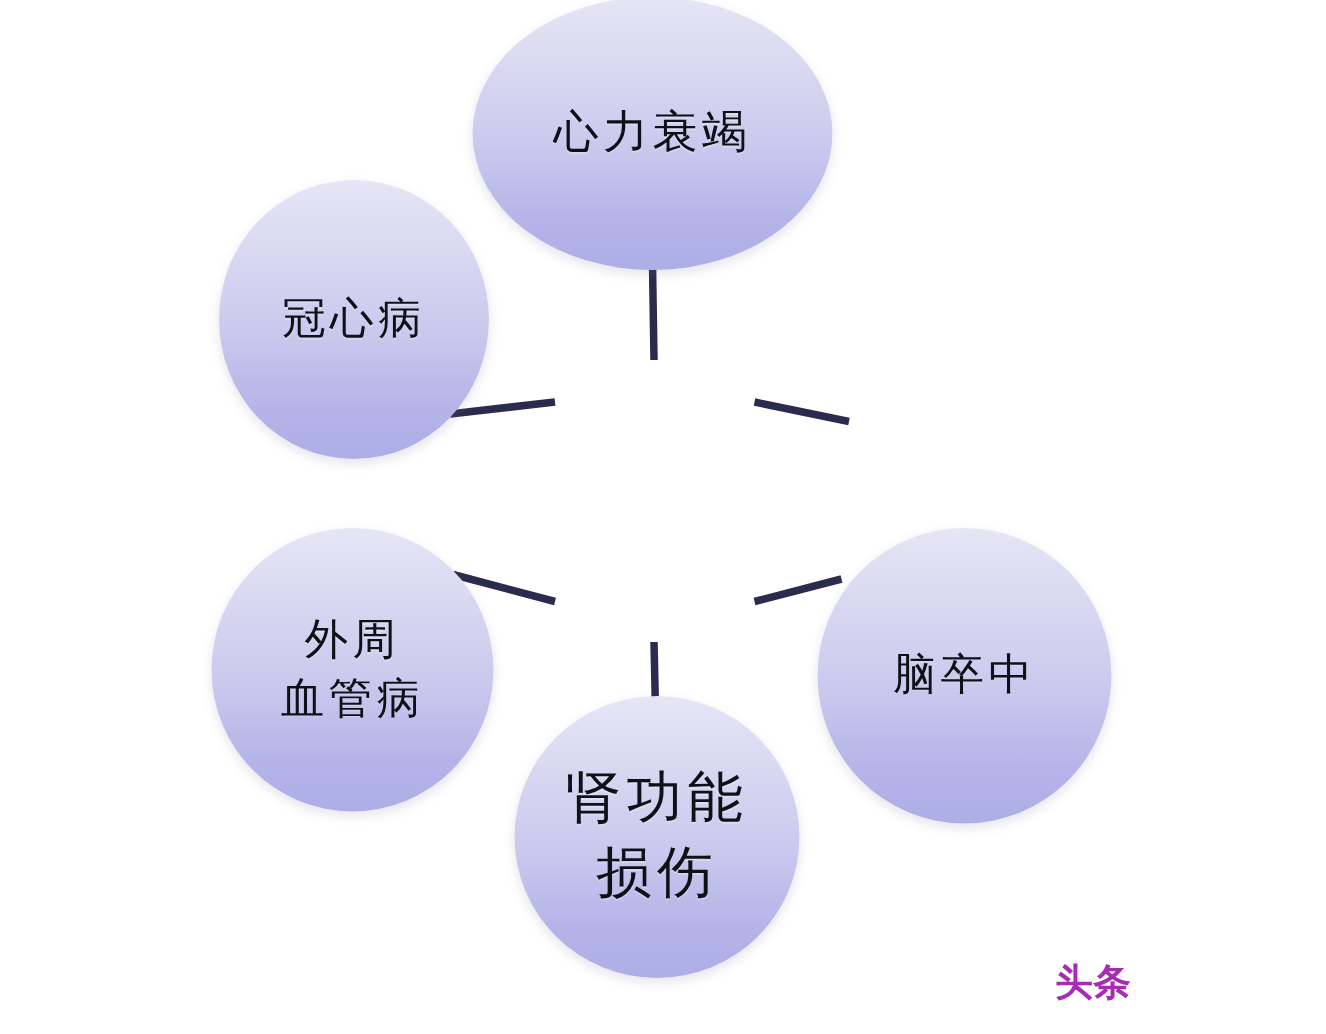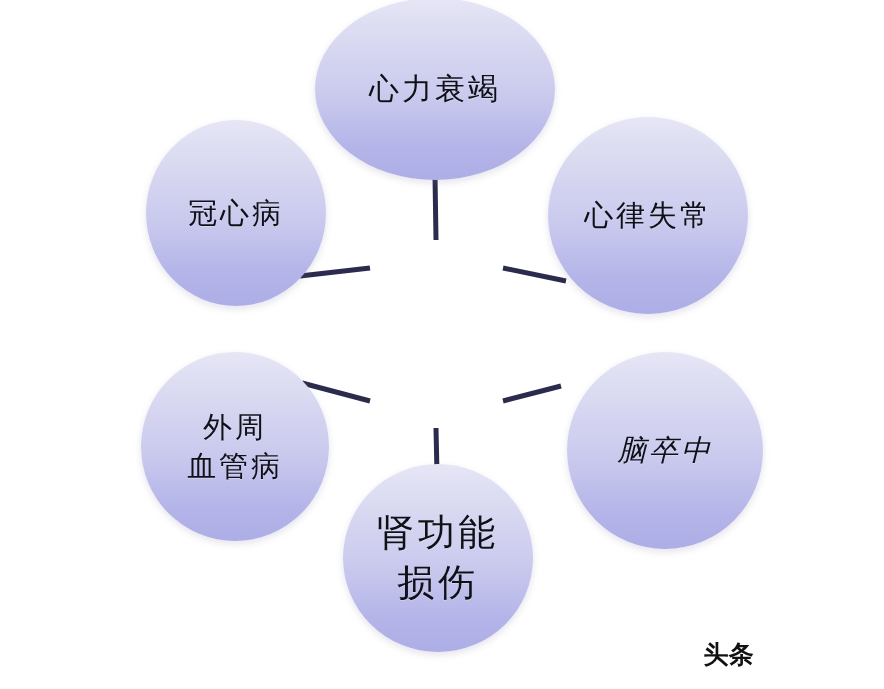--- a/index.html
+++ b/index.html
@@ -58,36 +58,36 @@
 
   #node-coronary    { left: 146px; top: 120px; width: 180px; height: 186px; }
   #node-coronary .node-label { font-size: 29px; }
 
   #node-arrhythmia  { left: 548px; top: 117px; width: 200px; height: 197px; }
   #node-arrhythmia .node-label { font-size: 29px; }
 
   #node-peripheral  { left: 141px; top: 352px; width: 188px; height: 189px; }
   #node-peripheral .node-label { font-size: 29px; }
 
-  #node-stroke      { left: 567px; top: 352px; width: 196px; height: 197px; font-style: italic; }
+  #node-stroke      { left: 545px; top: 352px; width: 196px; height: 197px; }
   #node-stroke .node-label { font-size: 29px; }
 
   #node-kidney      { left: 343px; top: 464px; width: 190px; height: 188px; }
   #node-kidney .node-label { font-size: 37px; }
 
   
   #watermark {
     position: absolute;
     right: 18px;
     bottom: 18px;
     z-index: 3;
     display: flex;
     align-items: center;
     gap: 8px;
-    color: #000000;
+    color: #a21caf;
     font-family: "Liberation Sans", "DejaVu Sans", sans-serif;
     font-size: 25px;
     font-weight: 700;
     letter-spacing: 0.01em;
     opacity: 0.93;
     user-select: none;
   }
   #watermark .wm-brand { font-weight: 700; }
   #watermark .wm-handle { font-weight: 700; }
 </style>
@@ -106,23 +106,20 @@
   </svg>
 
   <div class="node" id="node-heart-failure">
     <span class="node-label">心力衰竭</span>
   </div>
 
   <div class="node" id="node-coronary">
     <span class="node-label">冠心病</span>
   </div>
 
-  <div class="node" id="node-arrhythmia">
-    <span class="node-label">心律失常</span>
-  </div>
 
 
   <div class="node" id="node-peripheral">
     <span class="node-label">外周
 血管病</span>
   </div>
 
   <div class="node" id="node-stroke">
     <span class="node-label">脑卒中</span>
   </div>

